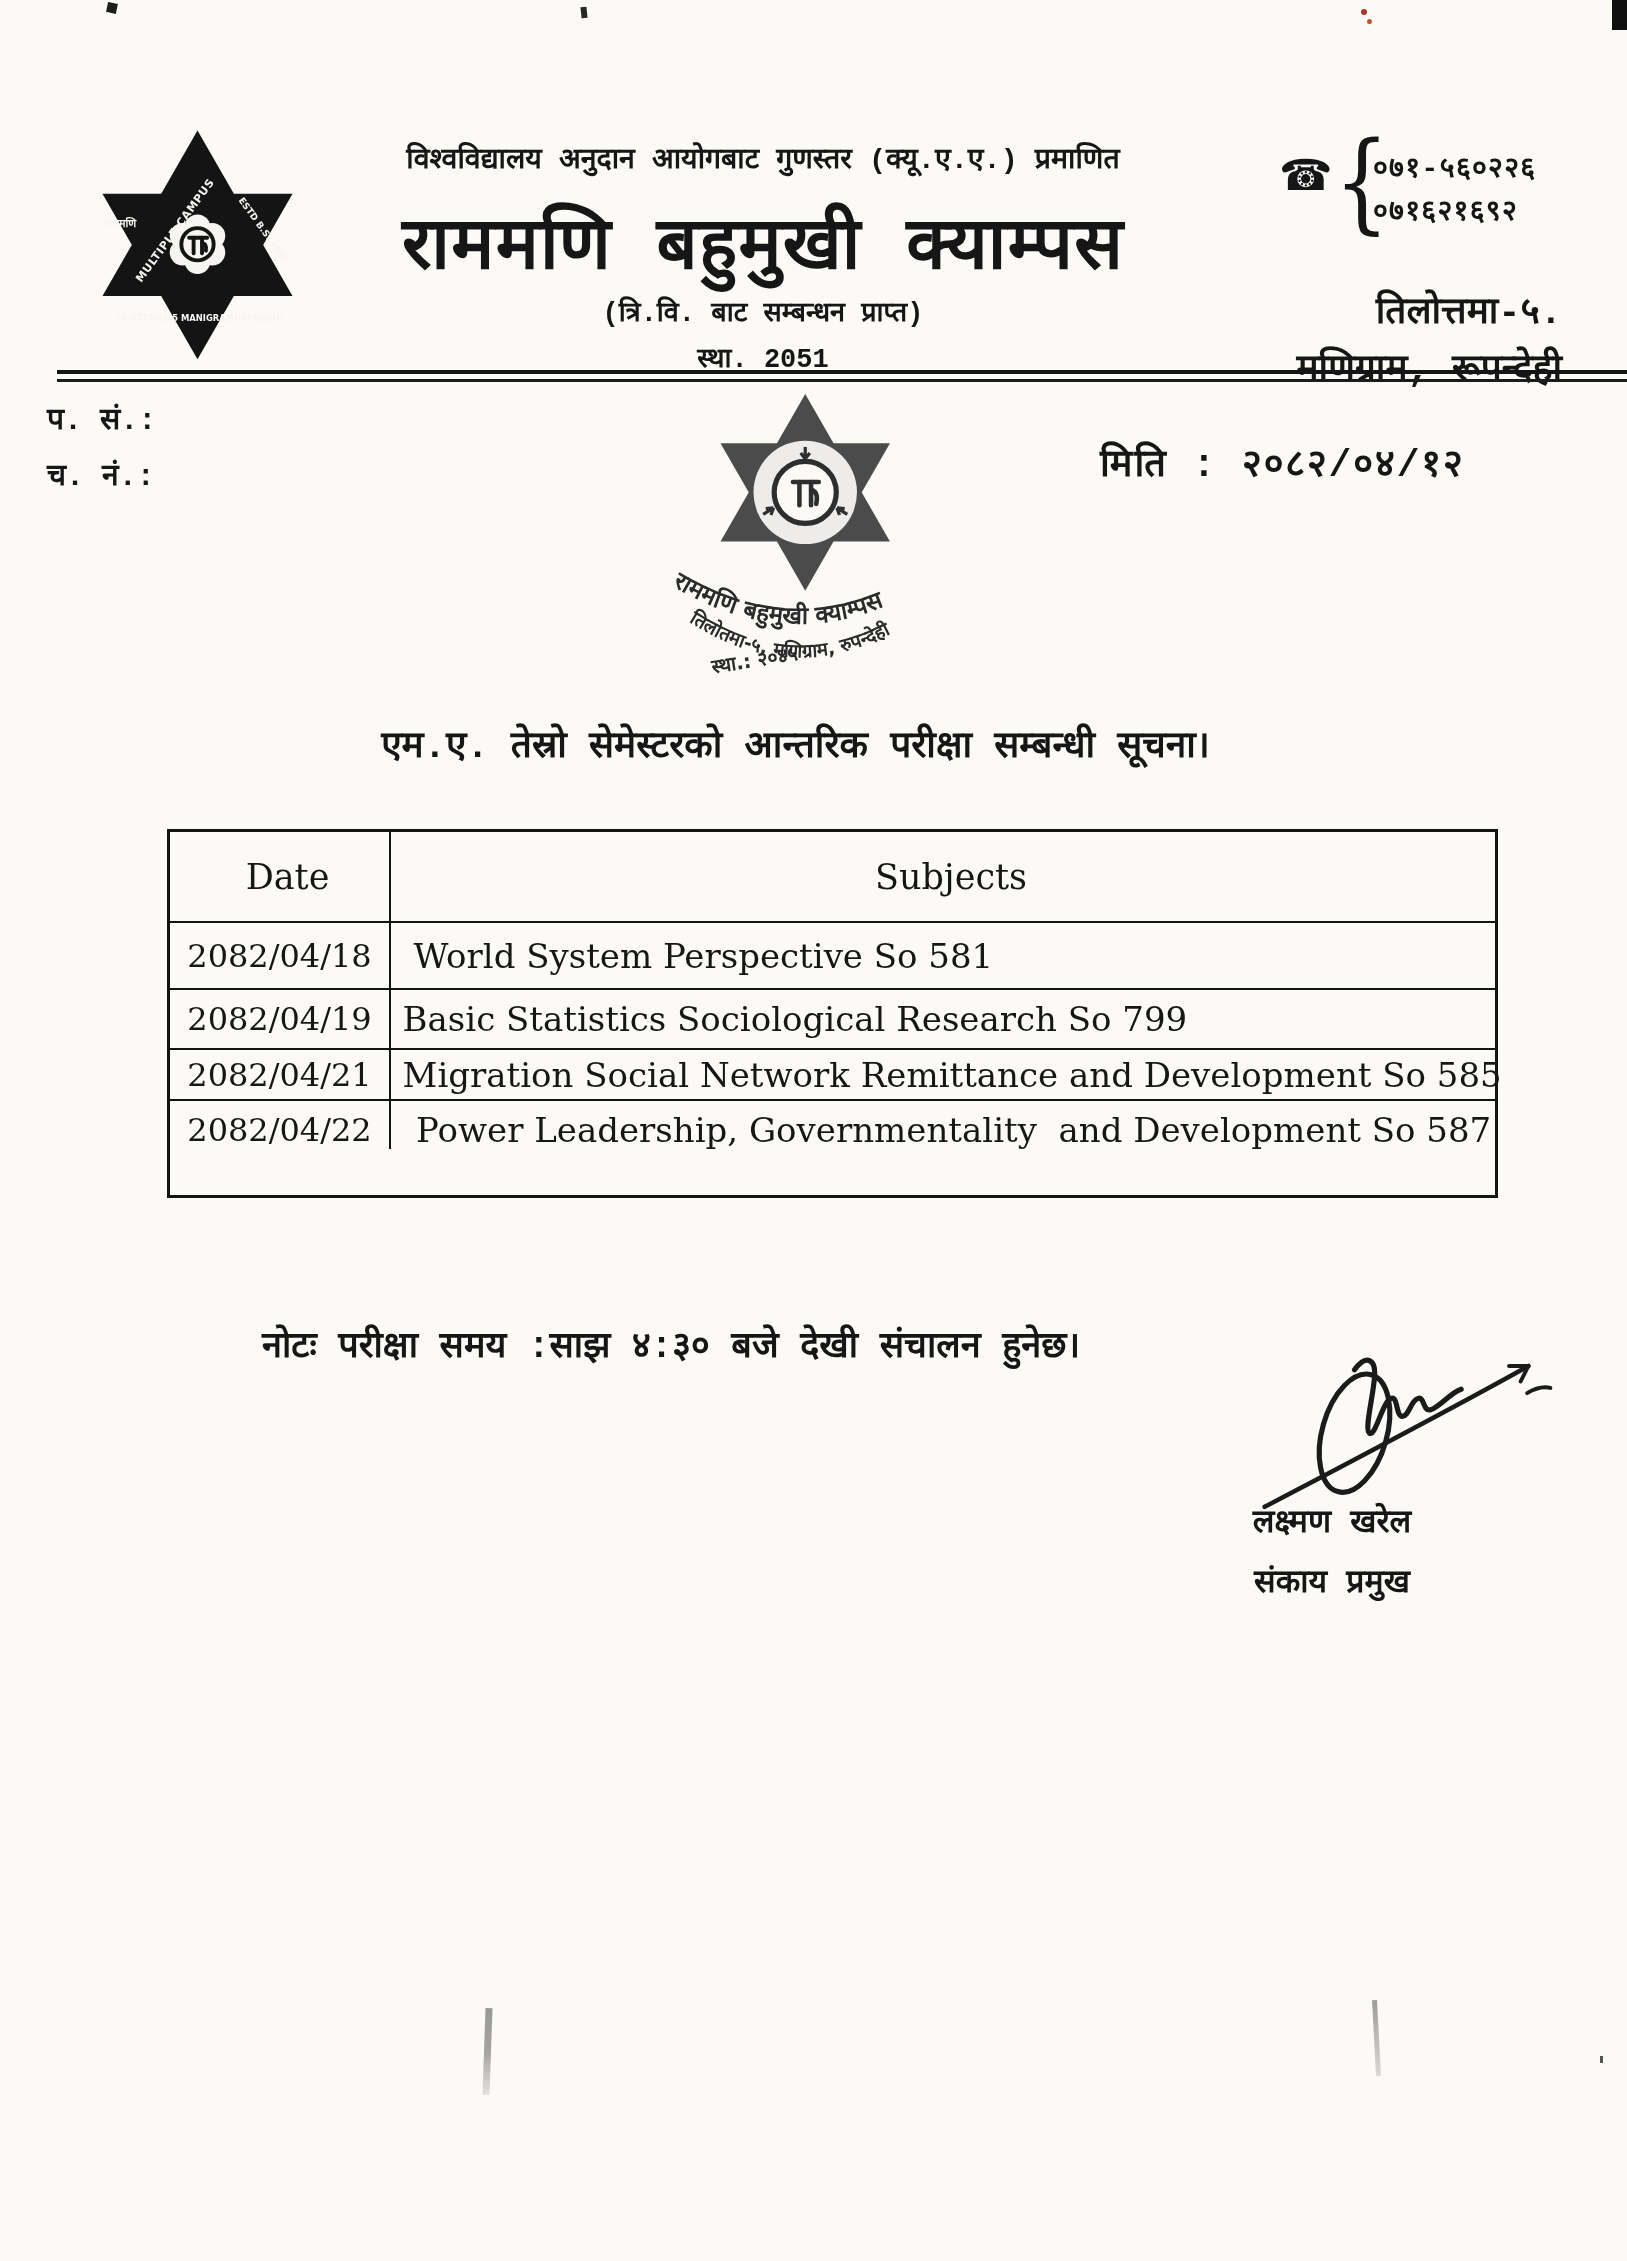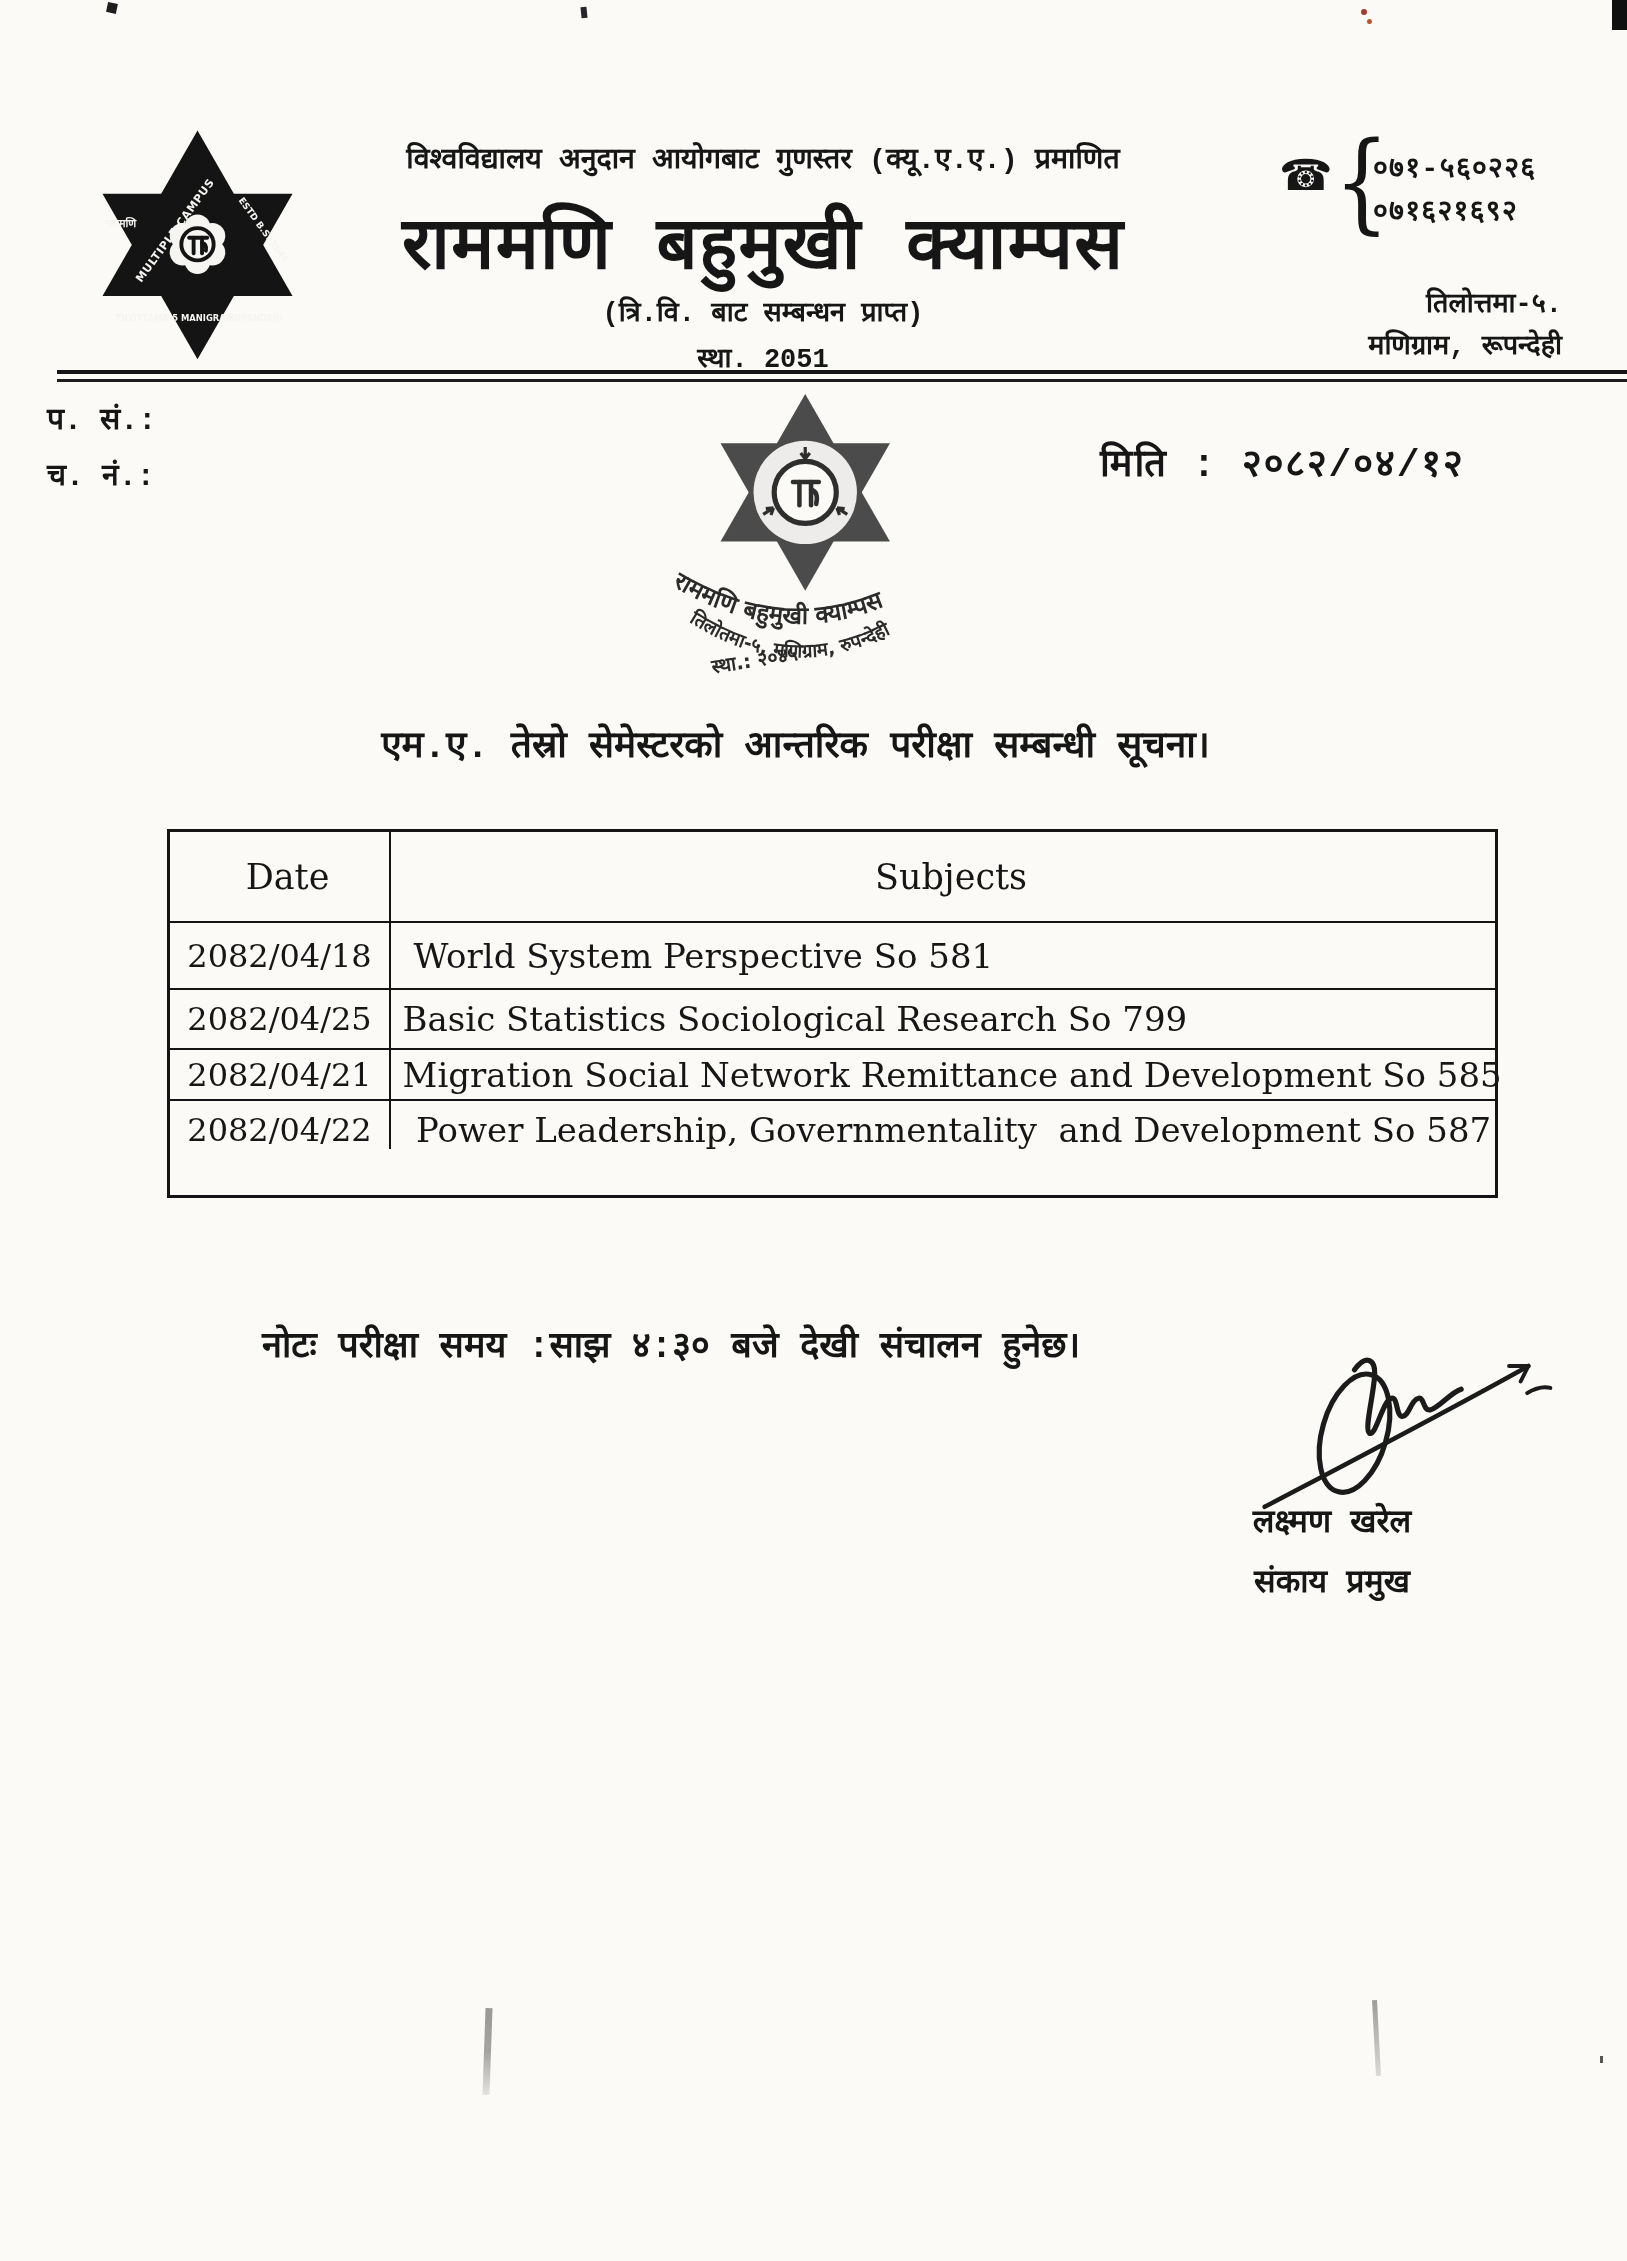--- a/index.html
+++ b/index.html
@@ -17,21 +17,21 @@
 
   
   .cert-line   { left:278px; top:138px;  width:970px; font-size:28.5px;  font-weight:bold; }
   .campus-name { left:278px; top:191px;  width:970px; font-size:72px; font-weight:bold; letter-spacing:1.3px; }
   .affiliation { left:278px; top:292px;  width:970px; font-size:27px;  font-weight:bold; }
   .estd-line   { left:278px; top:338px;  width:970px; font-size:27px;  font-weight:bold; }
 
   .phone-icon  { left:1279px; top:154px; font-size:43px; line-height:1; }
   .phone-brace { left:1327px; top:127px; font-size:109px; font-weight:300; line-height:1; transform:scaleX(.8); }
   .phone-nums  { left:1373px; top:149px; font-size:28.5px; font-weight:600; line-height:1.5; letter-spacing:1.3px; }
-  .addr-block  { left:1284px; top:285px; width:278px; text-align:right; font-size:27px; font-weight:bold; line-height:1.55; }
+  .addr-block  { left:1284px; top:285px; width:278px; text-align:right; font-size:37px; font-weight:bold; line-height:1.55; }
 
   .rule-thick { left:57px; top:370px; width:1570px; height:3.9px; background:#151515; }
   .rule-thin  { left:57px; top:379px; width:1570px; height:2.6px; background:#1c1c1c; }
 
   
   .ref-1 { left:47px; top:397px; font-size:30px; font-weight:bold; }
   .ref-2 { left:47px; top:453px; font-size:30px; font-weight:bold; }
   .date-line { left:1100px; top:435px; font-size:38px; font-weight:600; letter-spacing:1.9px; }
 
   
@@ -168,21 +168,21 @@
 <div class="abs sched-table">
   <div class="t-row t-head first" style="height:89px">
     <div class="t-date">Date</div>
     <div class="t-sub">Subjects</div>
   </div>
   <div class="t-row" style="height:67px">
     <div class="t-date">2082/04/18</div>
     <div class="t-sub"> World System Perspective So 581</div>
   </div>
   <div class="t-row" style="height:60px">
-    <div class="t-date">2082/04/25</div>
+    <div class="t-date">2082/04/19</div>
     <div class="t-sub">Basic Statistics Sociological Research So 799</div>
   </div>
   <div class="t-row" style="height:51px">
     <div class="t-date">2082/04/21</div>
     <div class="t-sub">Migration Social Network Remittance and Development So 585</div>
   </div>
   <div class="t-row" style="height:96px; align-items:flex-start;">
     <div class="t-date" style="align-items:flex-start; padding-top:10px;">2082/04/22</div>
     <div class="t-sub" style="align-items:flex-start; padding-top:9px;padding-left:25px;">Power Leadership, Governmentality  and Development So 587</div>
   </div>

